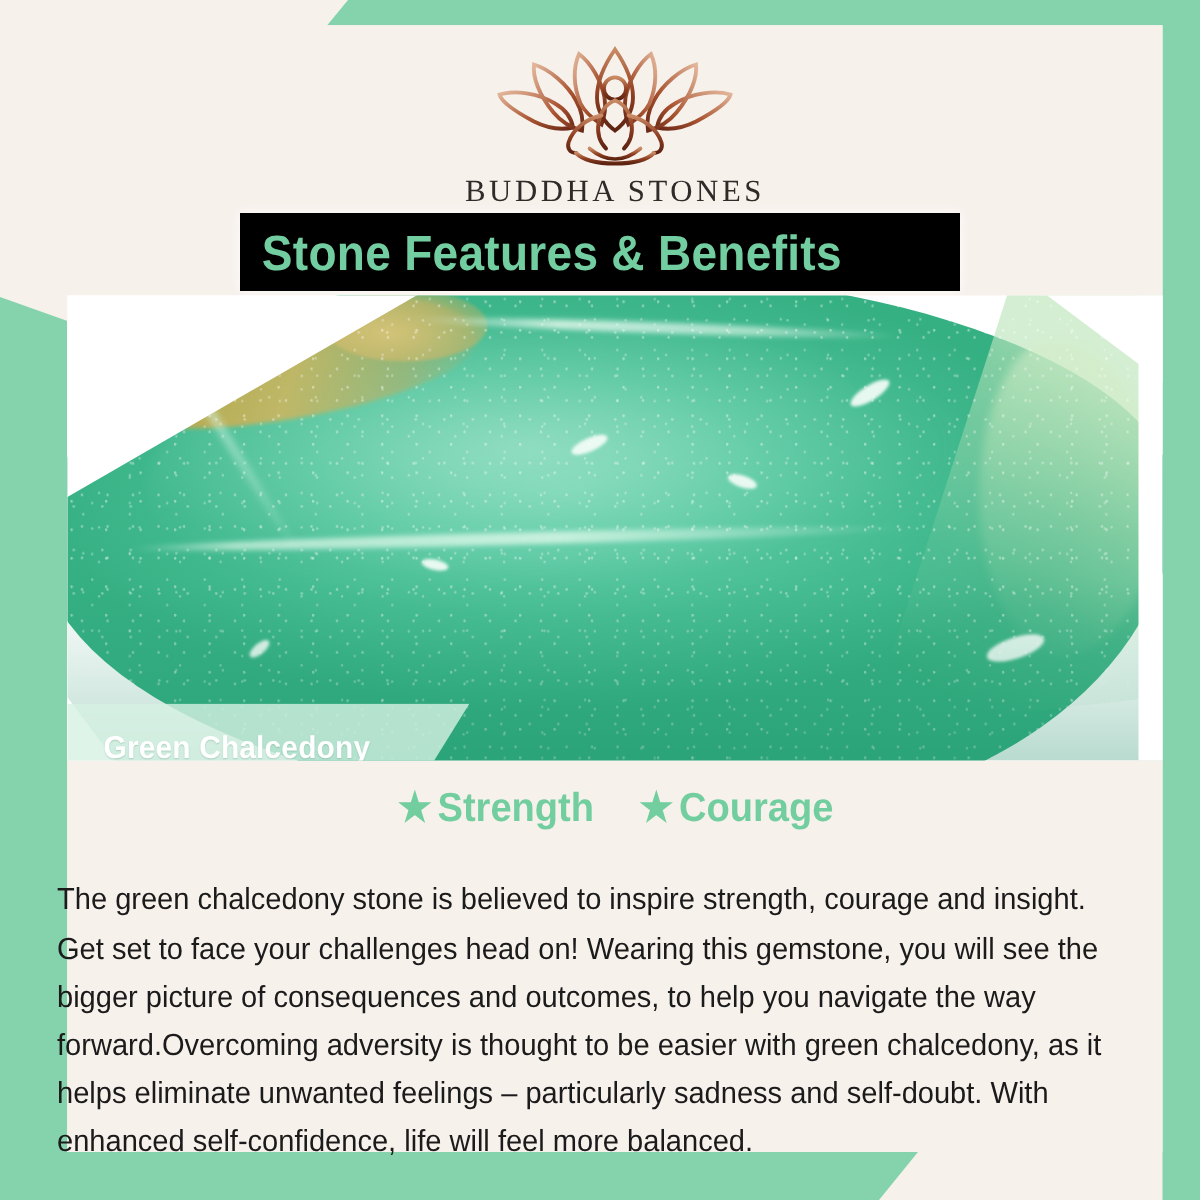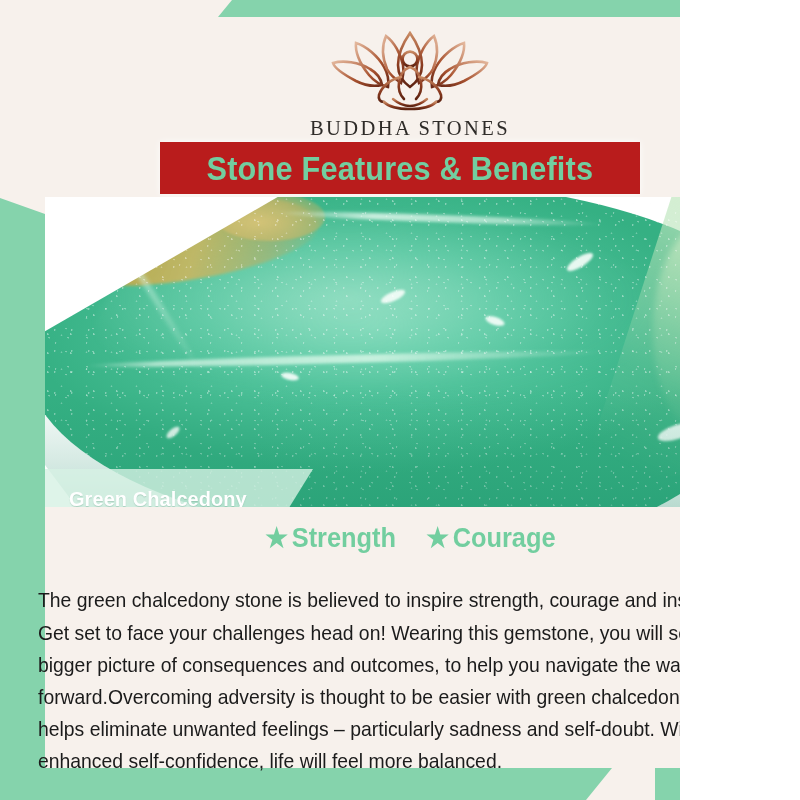--- a/index.html
+++ b/index.html
@@ -3,21 +3,21 @@
 <meta charset="utf-8">
 <style>
   html, body {
     margin: 0; padding: 0;
     width: 800px; height: 800px;
     overflow: hidden;
     background: #ffffff;
   }
   #poster {
     position: relative;
-    width: 680px; height: 800px;
+    width: 800px; height: 800px;
     background: #f7f1ec;
     font-family: "Liberation Sans", sans-serif;
     overflow: hidden;
   }
 
   
   .strip { position: absolute; background: #85d3ac; }
   #strip-top {
     top: 0; left: 218px; width: 582px; height: 17px;
     clip-path: polygon(14px 0, 100% 0, 100% 100%, 0 100%);
@@ -58,24 +58,24 @@
     letter-spacing: 2.4px;
     color: #2e2b28;
     font-weight: 400;
   }
 
   
   #title-banner {
     position: absolute;
     left: 115px; top: 125px;
     width: 480px; height: 52px;
-    background: #b91c1c;
+    background: #000000;
     display: flex;
     align-items: center;
-    justify-content: center;
+    justify-content: flex-start;
     box-shadow: 0 0 7px rgba(255,255,255,0.85);
   }
   #title-text {
     font-size: 33px;
     font-weight: 700;
     color: #72ceA0;
     letter-spacing: 0.2px;
     transform: scaleX(0.93);
     white-space: nowrap;
     line-height: 1;

